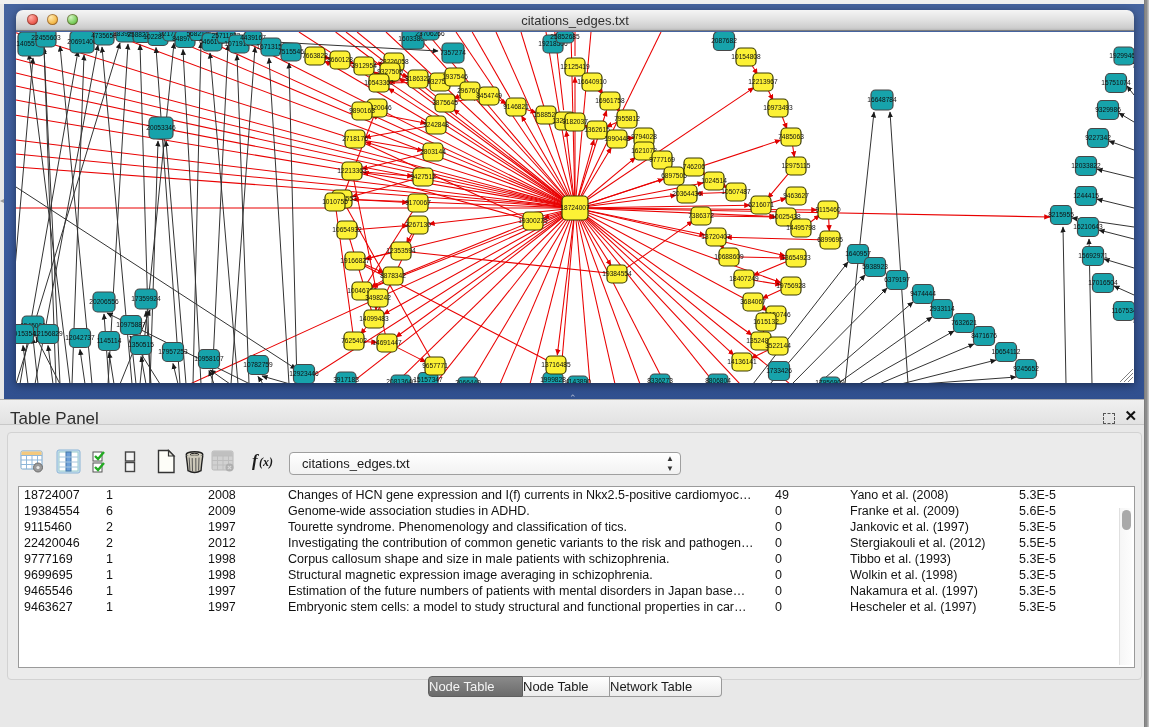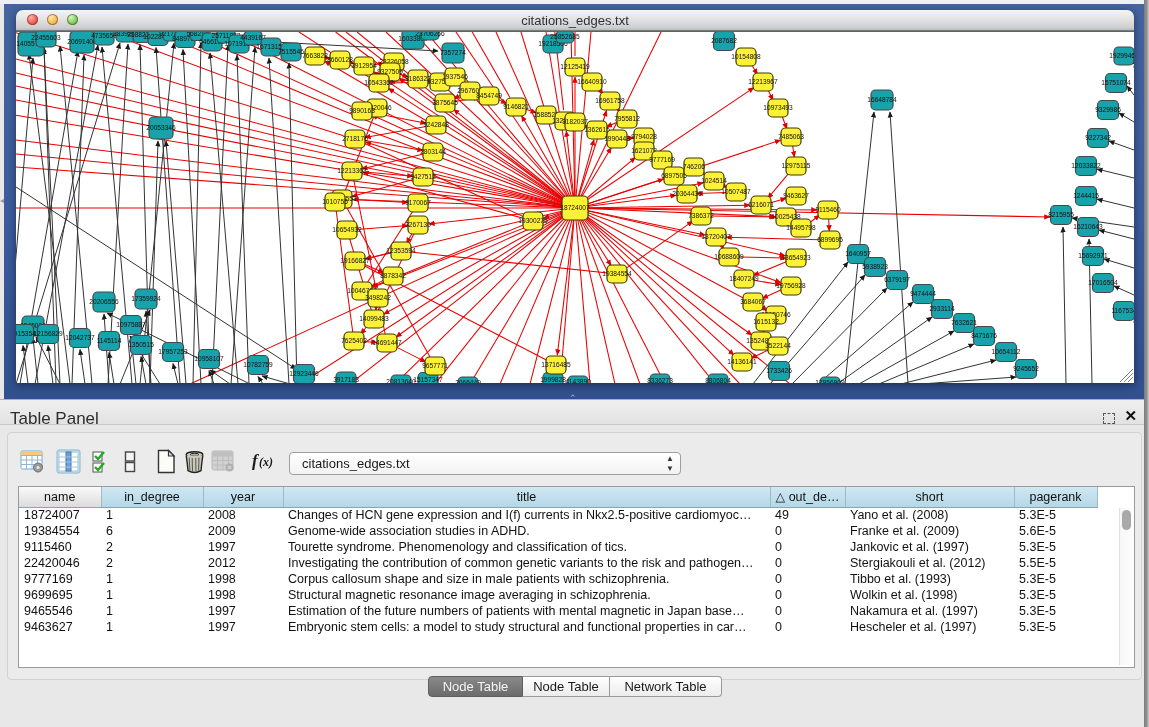--- a/index.html
+++ b/index.html
@@ -25,21 +25,21 @@
 .combo .step{position:absolute;right:6px;top:1px;font-size:8px;color:#333;line-height:10px;text-align:center}
 .tblwrap{position:absolute;left:10px;top:53px;width:1117px;height:182px;background:#fff;border:1px solid #9a9a9a}
 table.data{border-collapse:collapse;table-layout:fixed;font-size:12.5px;color:#111}
 table.data th{height:20px;font-weight:normal;background:linear-gradient(180deg,#cfe7f2,#b4d7e7);border-right:1px solid #9fb9c6;border-bottom:1px solid #8aa5b2;text-align:center;overflow:hidden;white-space:nowrap}
 table.data th.h0{background:linear-gradient(180deg,#fafafa,#dcdcdc)}
 table.data td{height:16px;padding:0 2px 0 5px;overflow:hidden;white-space:nowrap;border:none}
 td.c1,td.c4{padding-left:7px}
 .scroll{position:absolute;right:2px;top:21px;width:13px;height:157px;background:linear-gradient(90deg,#f6f6f6,#fdfdfd);border-left:1px solid #e0e0e0}
 .thumb{position:absolute;left:2px;top:2px;width:9px;height:20px;background:#a9a9a9;border-radius:5px}
 .tabs{position:absolute;left:420px;top:243px;height:21px;display:flex;font-size:13px}
-.tabs div{height:21px;line-height:20px;text-align:center;border:1px solid #9a9a9a;border-left:none;background:linear-gradient(180deg,#ffffff,#ececec);color:#1a1a1a}
+.tabs div{height:21px;line-height:20px;border:1px solid #9a9a9a;border-left:none;background:linear-gradient(180deg,#ffffff,#ececec);color:#1a1a1a}
 .tabs div.sel{background:linear-gradient(180deg,#8a8a8a,#6b6b6b);color:#f4f4f4;border:1px solid #5f5f5f;border-radius:4px 0 0 4px}
 .tabs div.last{border-radius:0 4px 4px 0}
 .statusbar{position:absolute;left:0;top:303px;width:1149px;height:25px;border-top:1px solid #c4c4c4}
 .mem{position:absolute;right:44px;top:6px;font-size:11.5px;color:#222}
 .dot{position:absolute;right:24px;top:5px;width:13px;height:13px;border-radius:50%;background:#3cc43c;border:1.5px solid #1e7a1e}
 .caret{position:absolute;left:569px;top:-7px;color:#aab4cc;font-size:9px}
 .lcaret{position:absolute;left:0px;top:196px;color:#9a9a9a;font-size:8px}
 </style></head>
 <body>
 <div class="topstrip"></div>
@@ -681,29 +681,20 @@
         <colgroup>
             <col style="width:82px">
             <col style="width:102px">
             <col style="width:80px">
             <col style="width:487px">
             <col style="width:75px">
             <col style="width:169px">
             <col style="width:83px">
           </colgroup>
         <tbody>
-            <tr>
-              <th class="h0">name</th>
-              <th>in_degree</th>
-              <th>year</th>
-              <th>title</th>
-              <th>△ out_de…</th>
-              <th>short</th>
-              <th>pagerank</th>
-            </tr>
 <tr>
               <td class="c0">18724007</td>
               <td class="c1">1</td>
               <td class="c2">2008</td>
               <td class="c3">Changes of HCN gene expression and I(f) currents in Nkx2.5-positive cardiomyoc…</td>
               <td class="c4">49</td>
               <td class="c5">Yano et al. (2008)</td>
               <td class="c6">5.3E-5</td>
             </tr>
 <tr>
@@ -739,30 +730,30 @@
               <td class="c2">1998</td>
               <td class="c3">Corpus callosum shape and size in male patients with schizophrenia.</td>
               <td class="c4">0</td>
               <td class="c5">Tibbo et al. (1993)</td>
               <td class="c6">5.3E-5</td>
             </tr>
 <tr>
               <td class="c0">9699695</td>
               <td class="c1">1</td>
               <td class="c2">1998</td>
-              <td class="c3">Structural magnetic resonance image averaging in schizophrenia.</td>
+              <td class="c3">Structural magnetic expression image averaging in schizophrenia.</td>
               <td class="c4">0</td>
               <td class="c5">Wolkin et al. (1998)</td>
               <td class="c6">5.3E-5</td>
             </tr>
 <tr>
               <td class="c0">9465546</td>
               <td class="c1">1</td>
               <td class="c2">1997</td>
-              <td class="c3">Estimation of the future numbers of patients with mental magnetic in Japan base…</td>
+              <td class="c3">Estimation of the future numbers of patients with mental disorders in Japan base…</td>
               <td class="c4">0</td>
               <td class="c5">Nakamura et al. (1997)</td>
               <td class="c6">5.3E-5</td>
             </tr>
 <tr>
               <td class="c0">9463627</td>
               <td class="c1">1</td>
               <td class="c2">1997</td>
               <td class="c3">Embryonic stem cells: a model to study structural and functional properties in car…</td>
               <td class="c4">0</td>

